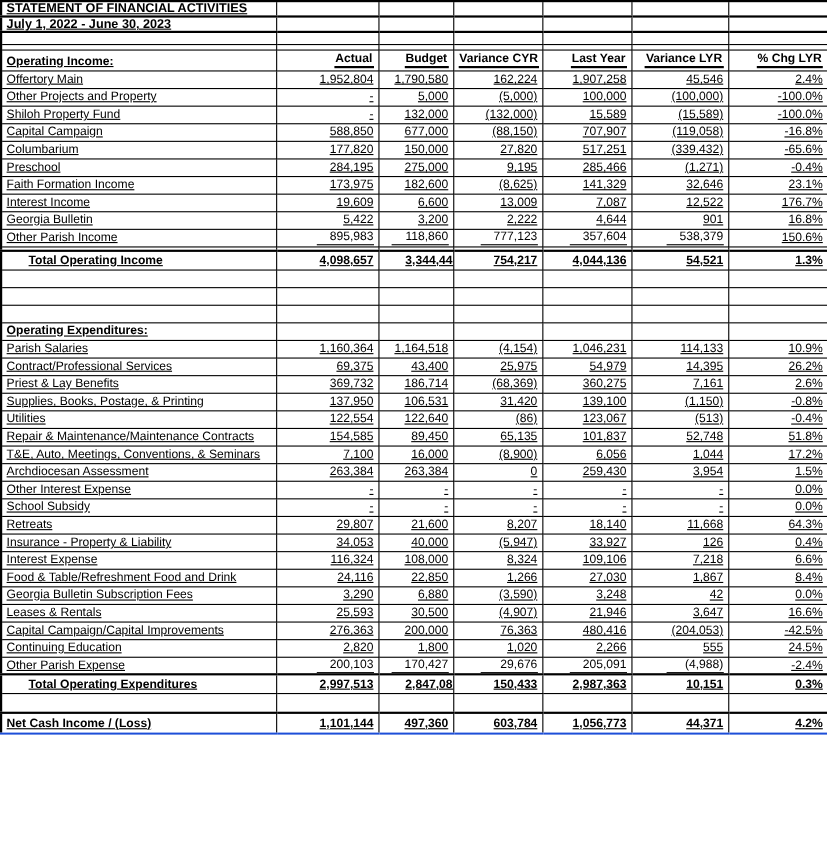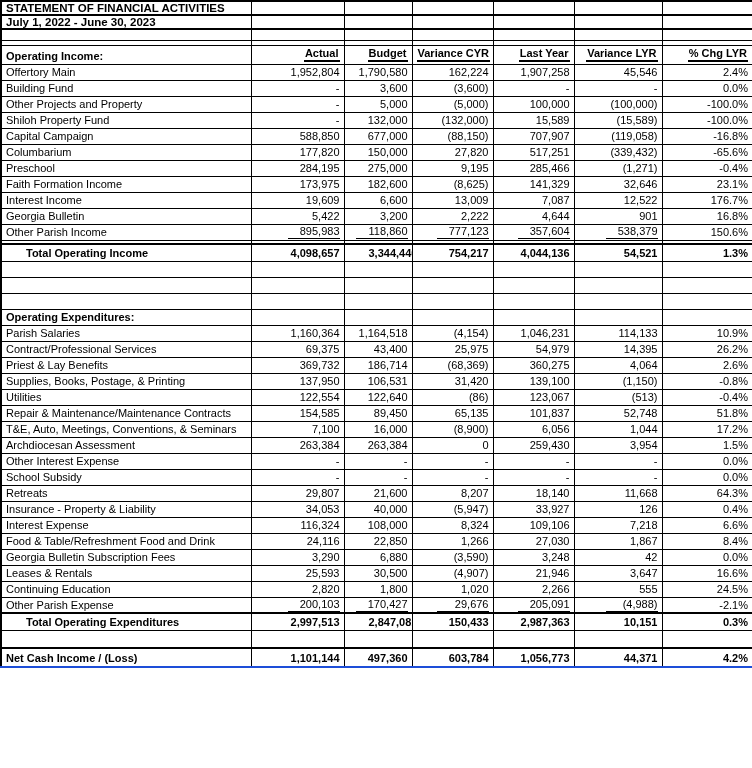--- a/index.html
+++ b/index.html
@@ -4,20 +4,21 @@
 <style>
   html, body {
     margin: 0;
     padding: 0;
     background: #ffffff;
     font-family: "Liberation Sans", sans-serif;
   }
   .sheet {
     width: 752px;
     box-sizing: border-box;
+    text-decoration: underline;
   }
   table.fin {
     width: 750px;
     border-collapse: collapse;
     table-layout: fixed;
     font-size: 11px;
     color: #000;
     border: 2px solid #000;
   }
   table.fin td {
@@ -139,29 +140,20 @@
         <tr class="r-data">
           <td class="lbl">Offertory Main</td>
           <td class="num">1,952,804</td>
           <td class="num">1,790,580</td>
           <td class="num">162,224</td>
           <td class="num">1,907,258</td>
           <td class="num">45,546</td>
           <td class="num">2.4%</td>
         </tr>
         <tr class="r-data">
-          <td class="lbl">Building Fund</td>
-          <td class="num">-</td>
-          <td class="num">3,600</td>
-          <td class="num">(3,600)</td>
-          <td class="num">-</td>
-          <td class="num">-</td>
-          <td class="num">0.0%</td>
-        </tr>
-        <tr class="r-data">
           <td class="lbl">Other Projects and Property</td>
           <td class="num">-</td>
           <td class="num">5,000</td>
           <td class="num">(5,000)</td>
           <td class="num">100,000</td>
           <td class="num">(100,000)</td>
           <td class="num">-100.0%</td>
         </tr>
         <tr class="r-data">
           <td class="lbl">Shiloh Property Fund</td>
@@ -306,21 +298,21 @@
           <td class="num">54,979</td>
           <td class="num">14,395</td>
           <td class="num">26.2%</td>
         </tr>
         <tr class="r-data">
           <td class="lbl">Priest &amp; Lay Benefits</td>
           <td class="num">369,732</td>
           <td class="num">186,714</td>
           <td class="num">(68,369)</td>
           <td class="num">360,275</td>
-          <td class="num">4,064</td>
+          <td class="num">7,161</td>
           <td class="num">2.6%</td>
         </tr>
         <tr class="r-data">
           <td class="lbl">Supplies, Books, Postage, &amp; Printing</td>
           <td class="num">137,950</td>
           <td class="num">106,531</td>
           <td class="num">31,420</td>
           <td class="num">139,100</td>
           <td class="num">(1,150)</td>
           <td class="num">-0.8%</td>
@@ -427,36 +419,45 @@
         <tr class="r-data">
           <td class="lbl">Leases &amp; Rentals</td>
           <td class="num">25,593</td>
           <td class="num">30,500</td>
           <td class="num">(4,907)</td>
           <td class="num">21,946</td>
           <td class="num">3,647</td>
           <td class="num">16.6%</td>
         </tr>
         <tr class="r-data">
+          <td class="lbl">Capital Campaign/Capital Improvements</td>
+          <td class="num">276,363</td>
+          <td class="num">200,000</td>
+          <td class="num">76,363</td>
+          <td class="num">480,416</td>
+          <td class="num">(204,053)</td>
+          <td class="num">-42.5%</td>
+        </tr>
+        <tr class="r-data">
           <td class="lbl">Continuing Education</td>
           <td class="num">2,820</td>
           <td class="num">1,800</td>
           <td class="num">1,020</td>
           <td class="num">2,266</td>
           <td class="num">555</td>
           <td class="num">24.5%</td>
         </tr>
         <tr class="r-data">
           <td class="lbl">Other Parish Expense</td>
           <td class="num"><span class="ul">200,103</span></td>
           <td class="num"><span class="ul">170,427</span></td>
           <td class="num"><span class="ul">29,676</span></td>
           <td class="num"><span class="ul">205,091</span></td>
           <td class="num"><span class="ul">(4,988)</span></td>
-          <td class="num">-2.1%</td>
+          <td class="num">-2.4%</td>
         </tr>
         <tr class="r-total">
           <td class="lbl">Total Operating Expenditures</td>
           <td class="num">2,997,513</td>
           <td class="num">2,847,081</td>
           <td class="num">150,433</td>
           <td class="num">2,987,363</td>
           <td class="num">10,151</td>
           <td class="num">0.3%</td>
         </tr>

